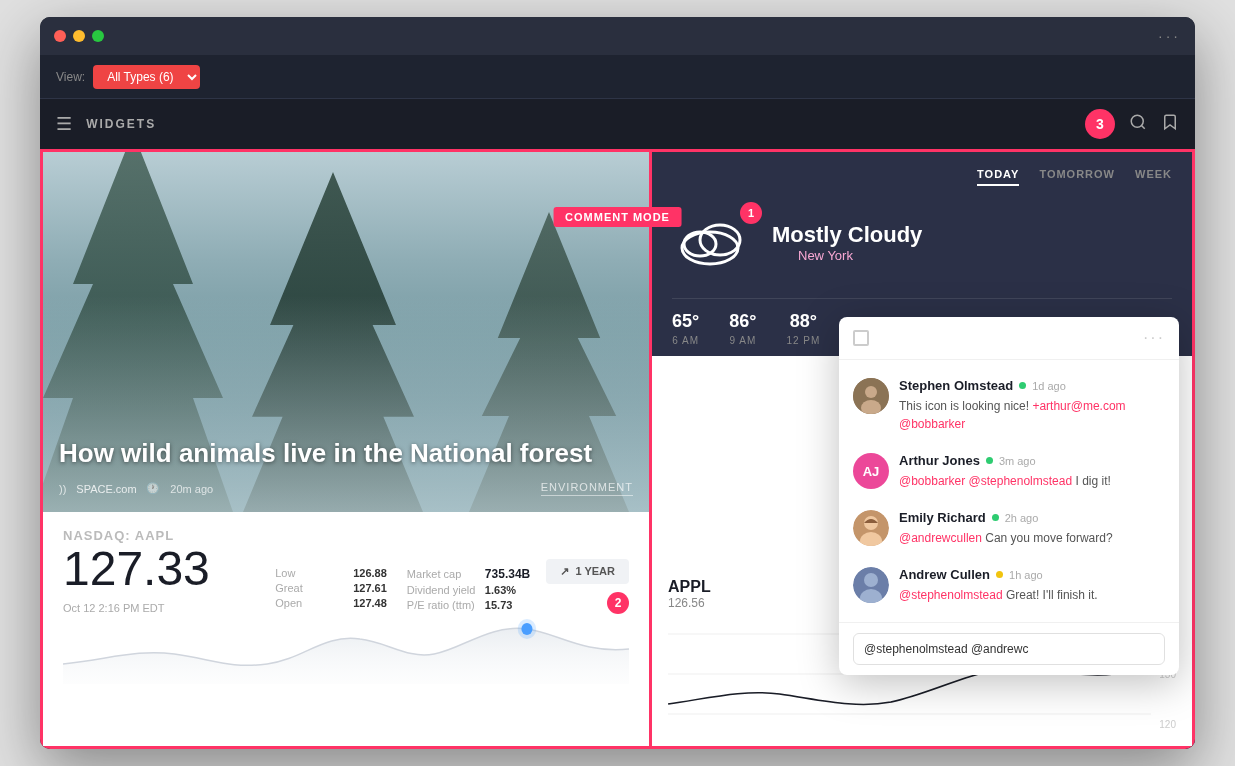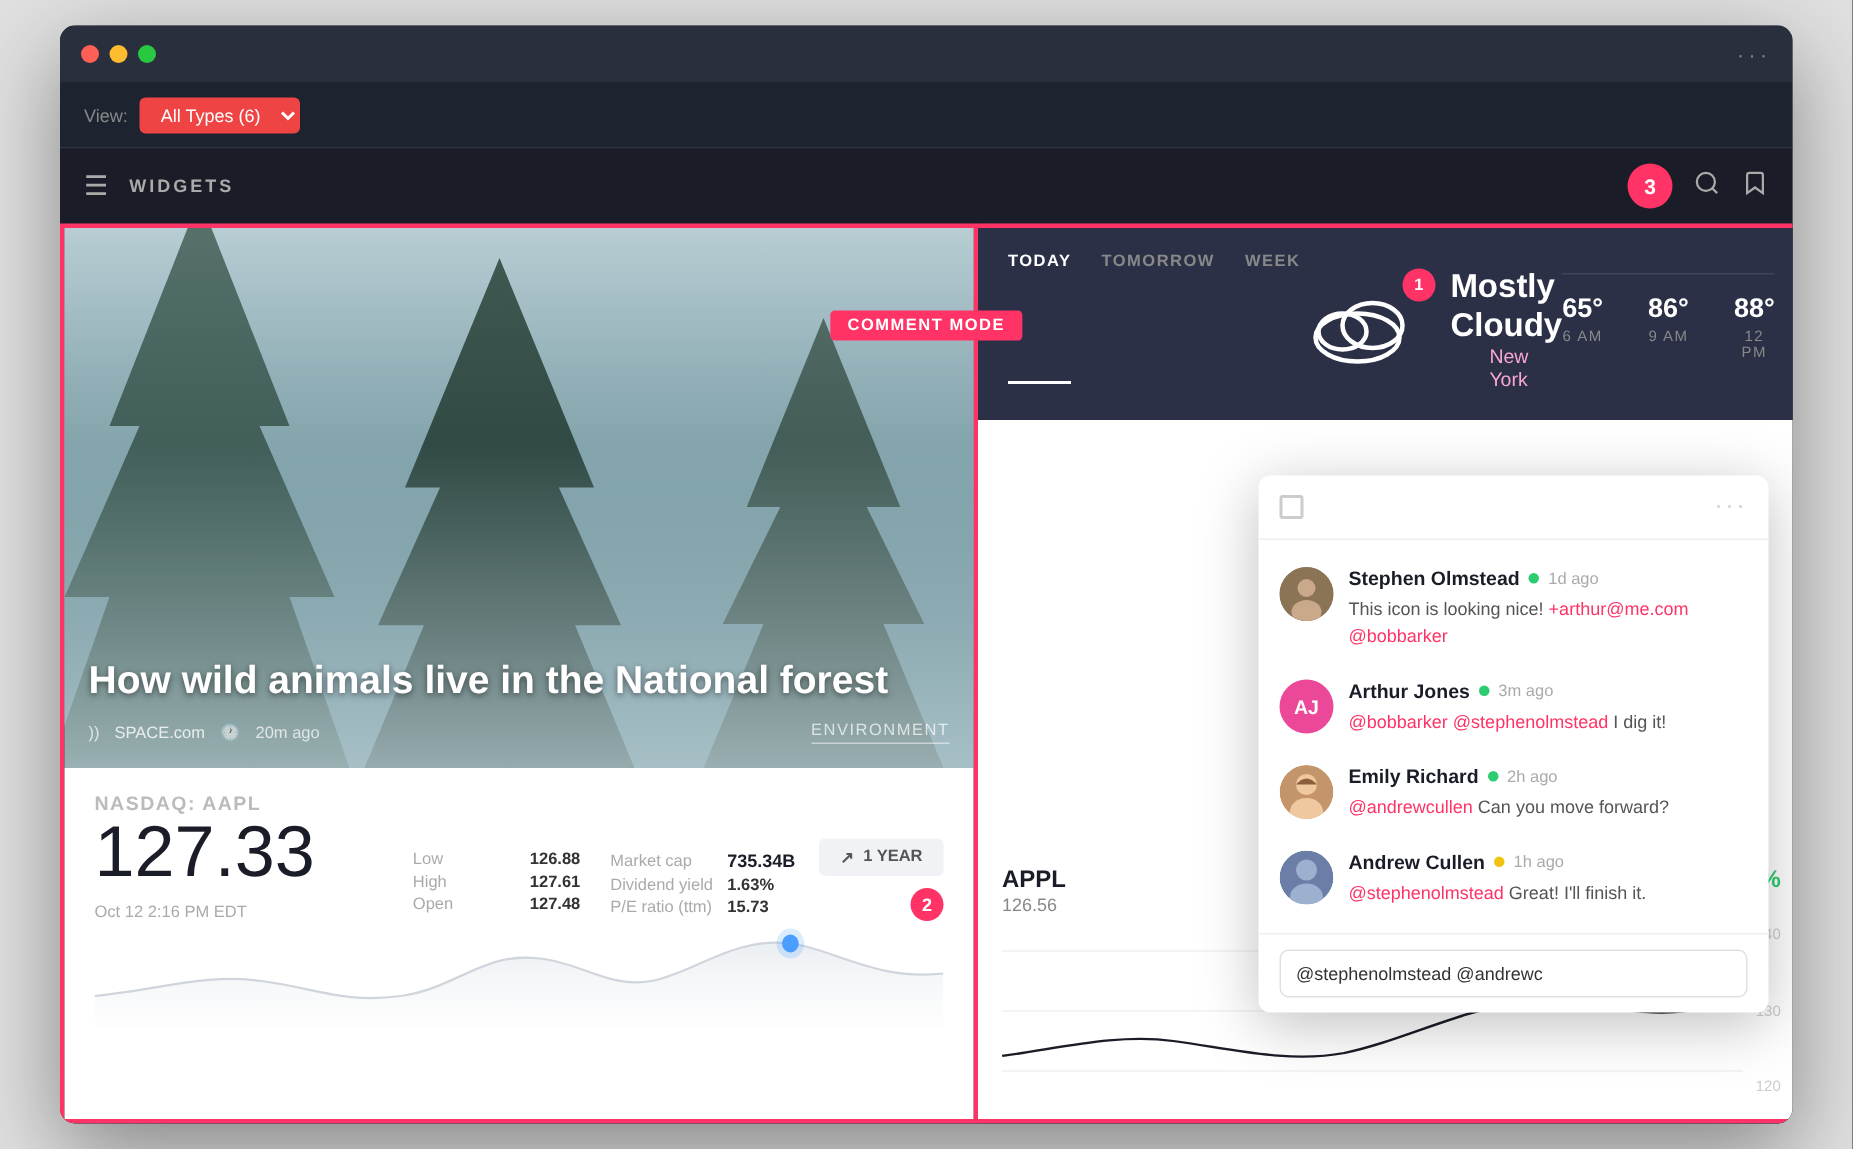--- a/index.html
+++ b/index.html
@@ -264,21 +264,21 @@
       margin-top: -10px;
       overflow: hidden;
     }
     .wave-svg { width: 100%; height: 100%; }
 
     
     .weather-section {
       background: #2b3047;
       padding: 16px 20px 10px;
       display: flex;
-      flex-direction: row;
+      flex-direction: column;
       justify-content: center;
     }
     .weather-tabs {
       display: flex;
       gap: 20px;
       justify-content: flex-end;
       margin-bottom: 14px;
     }
     .weather-tab {
       color: #888;
@@ -512,21 +512,21 @@
               <div class="stock-date">Oct 12 2:16 PM EDT</div>
             </div>
             <div class="stock-right">
               <div class="stock-stats">
                 <div class="stat-group">
                   <div class="stat-row">
                     <span class="stat-label">Low</span>
                     <span class="stat-value">126.88</span>
                   </div>
                   <div class="stat-row">
-                    <span class="stat-label">High</span>
+                    <span class="stat-label">Great</span>
                     <span class="stat-value">127.61</span>
                   </div>
                   <div class="stat-row">
                     <span class="stat-label">Open</span>
                     <span class="stat-value">127.48</span>
                   </div>
                 </div>
                 <div class="stat-group">
                   <div class="stat-row">
                     <span class="stat-label">Market cap</span>

